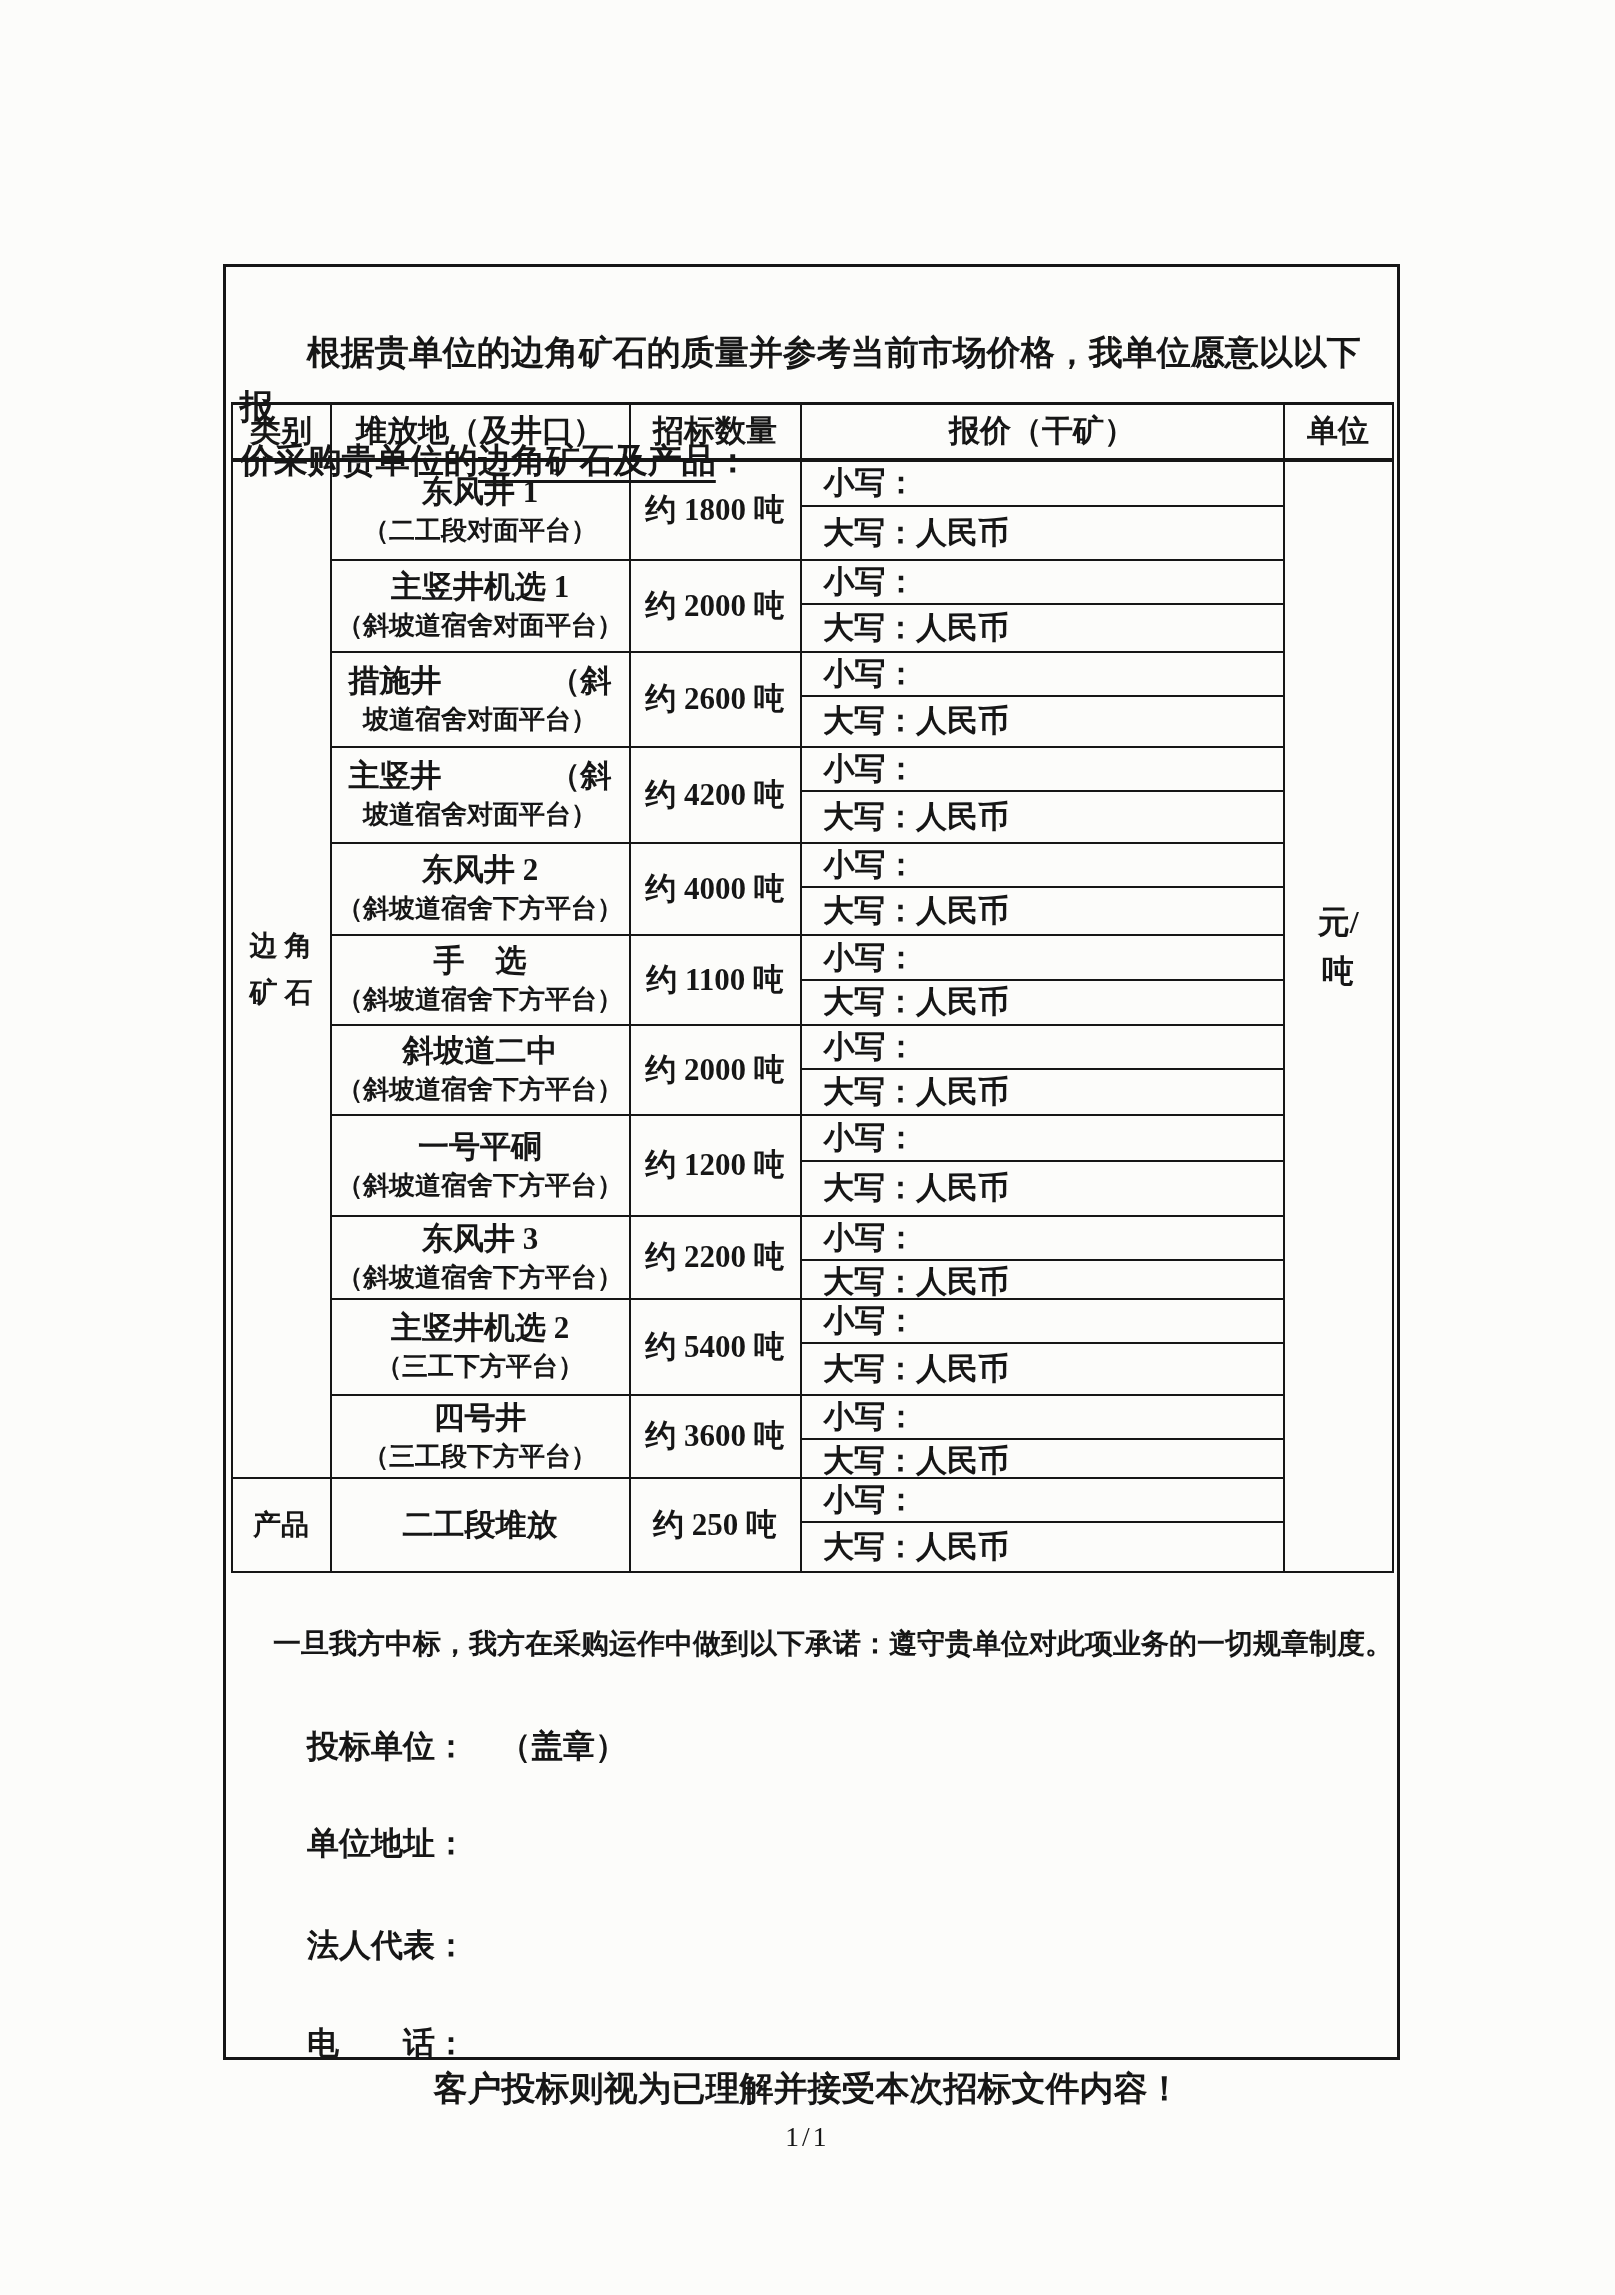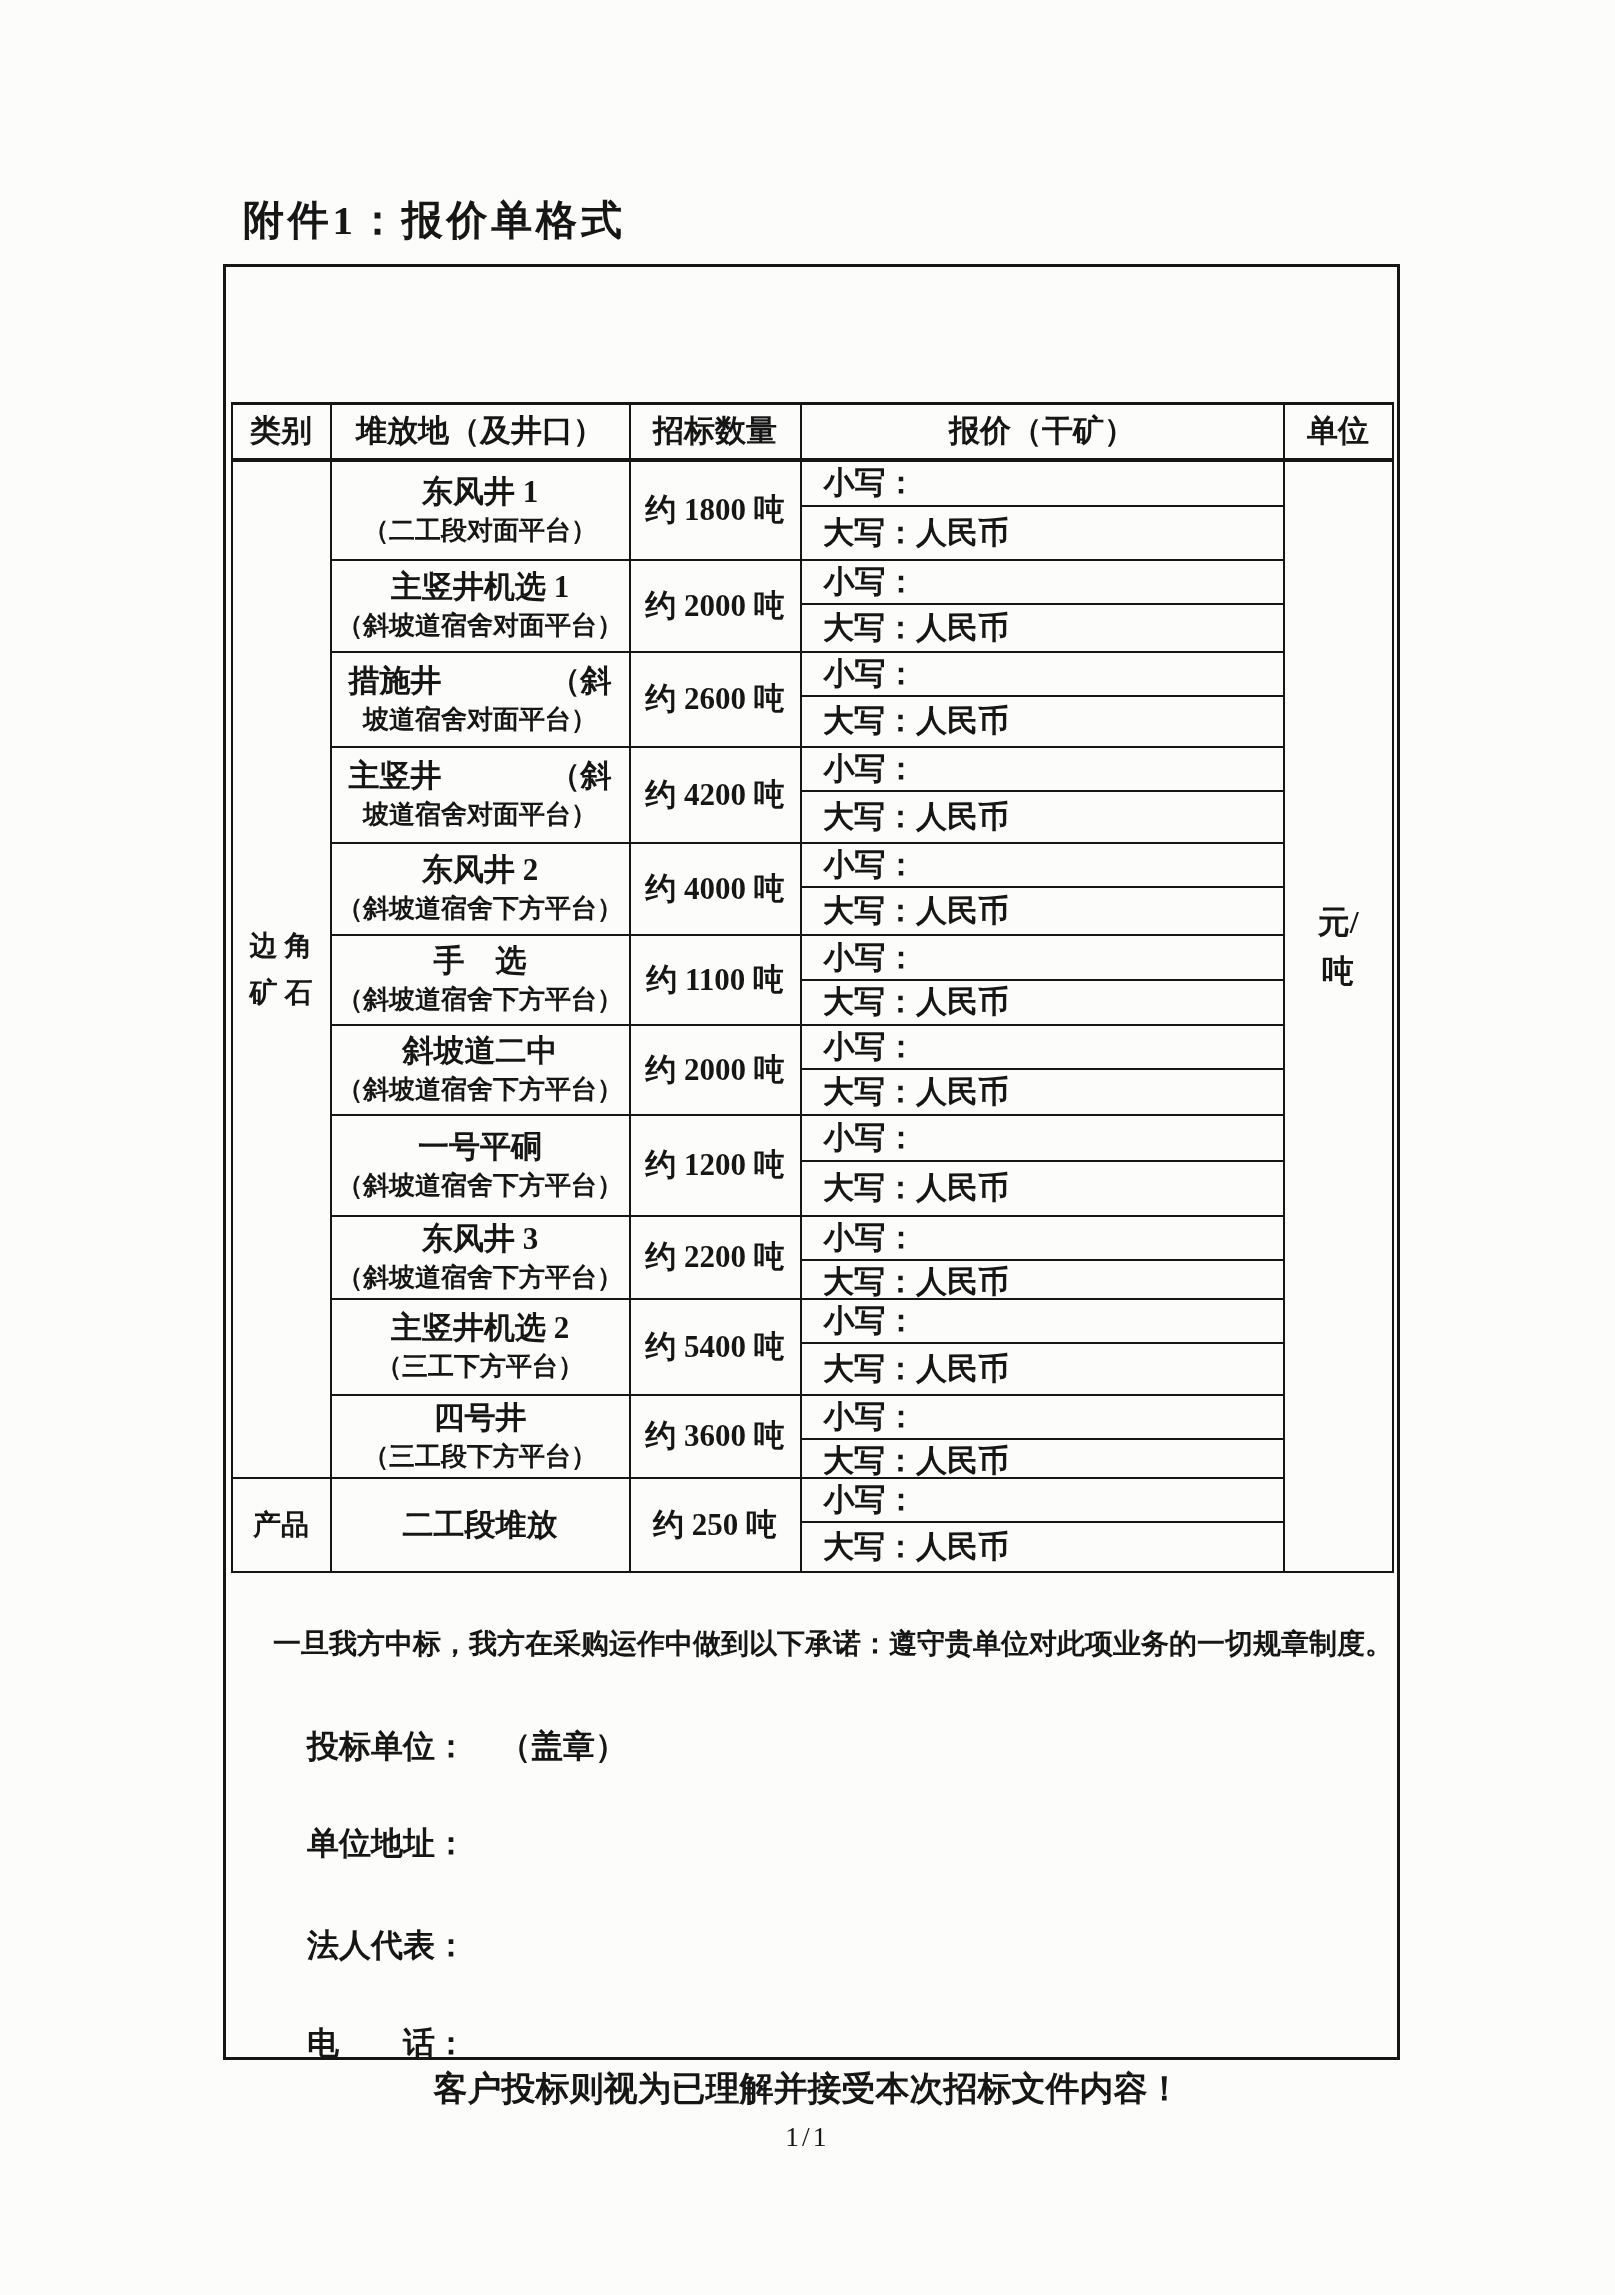--- a/index.html
+++ b/index.html
@@ -28,24 +28,24 @@
   .sig{position:absolute;left:81px;font-size:32px;font-weight:bold;}
   .sig .seal{margin-left:32px;}
   .footer-note{position:absolute;left:0;top:2066px;width:1615px;text-align:center;font-size:34px;font-weight:bold;}
   .page-num{position:absolute;left:0;top:2121px;width:1615px;text-align:center;font-size:27.5px;font-weight:normal;letter-spacing:3.1px;}
 </style>
 </head>
 <body>
 
 <div class="page">
 
-  <div class="title">附件1：报价单格式</div>
 
   <div class="box">
 
+    <p class="intro"><span>根据贵单位的边角矿石的质量并参考当前市场价格，我单位愿意以以下报</span><br><span>价采购贵单位的</span><u>边角矿石及产品</u><span>：</span></p>
 
     <table class="qt">
       <colgroup>
           <col style="width:99px">
           <col style="width:299px">
           <col style="width:171px">
           <col style="width:483px">
           <col style="width:109px">
         </colgroup>
 

